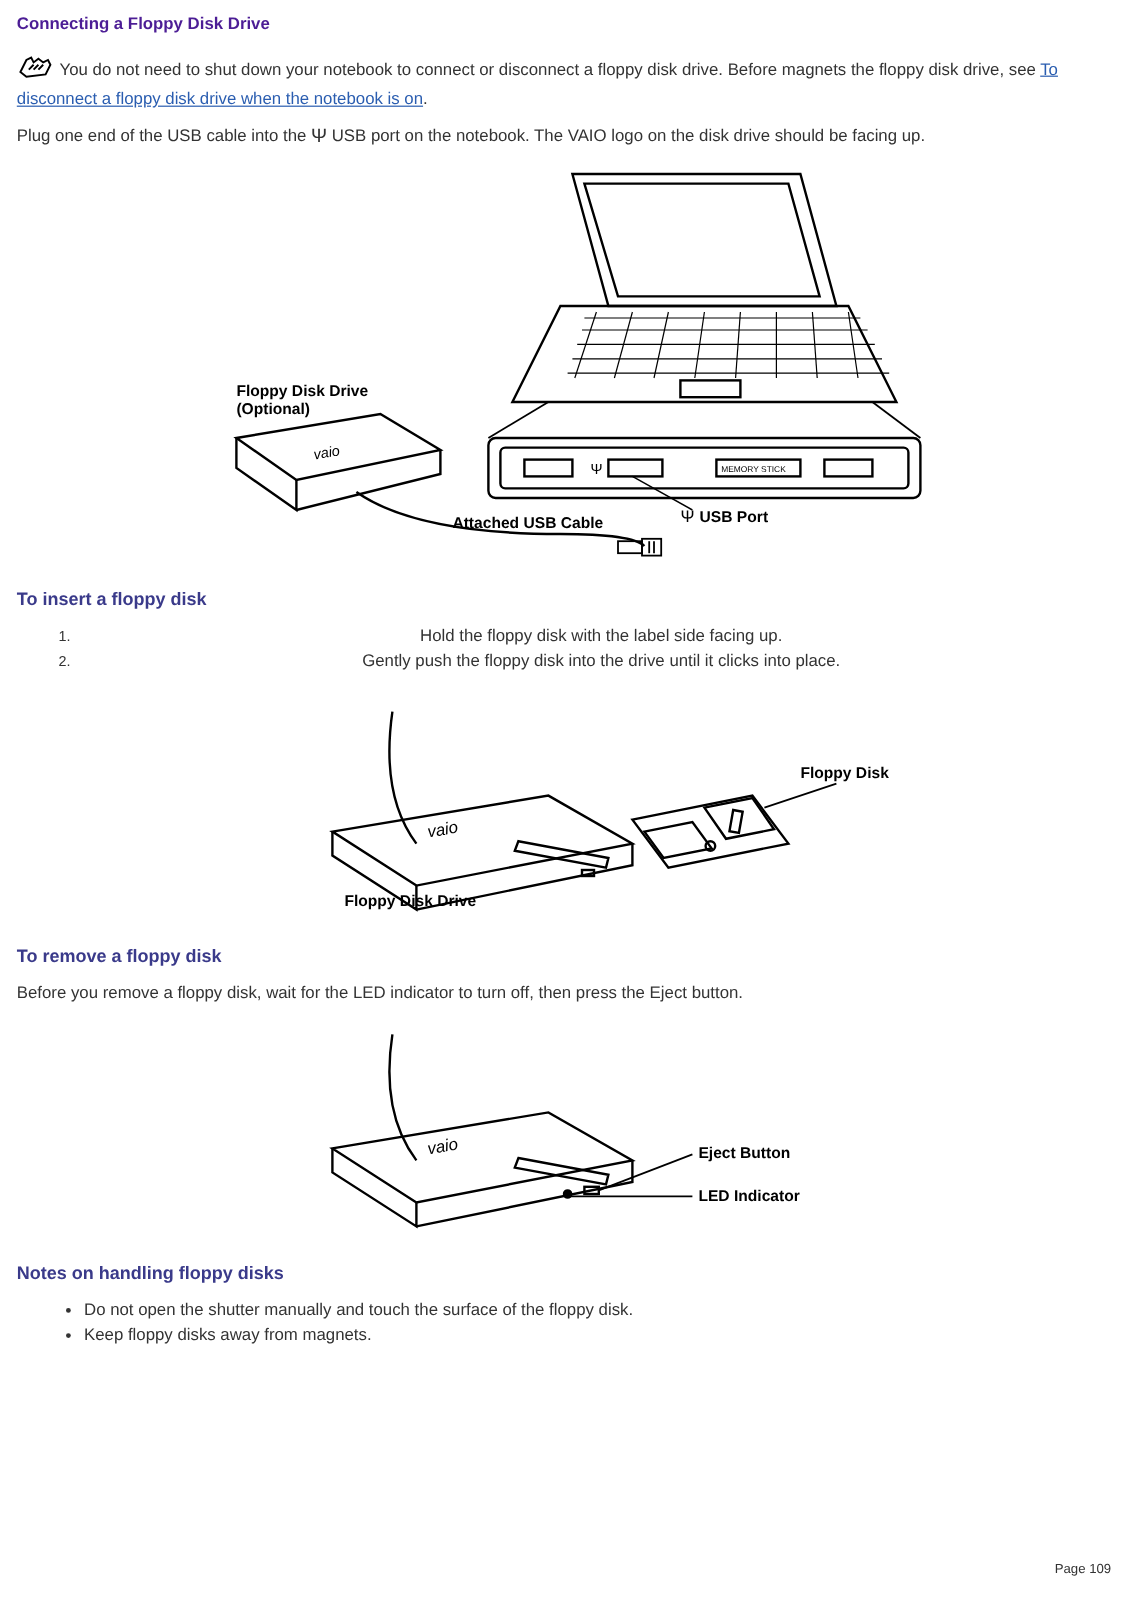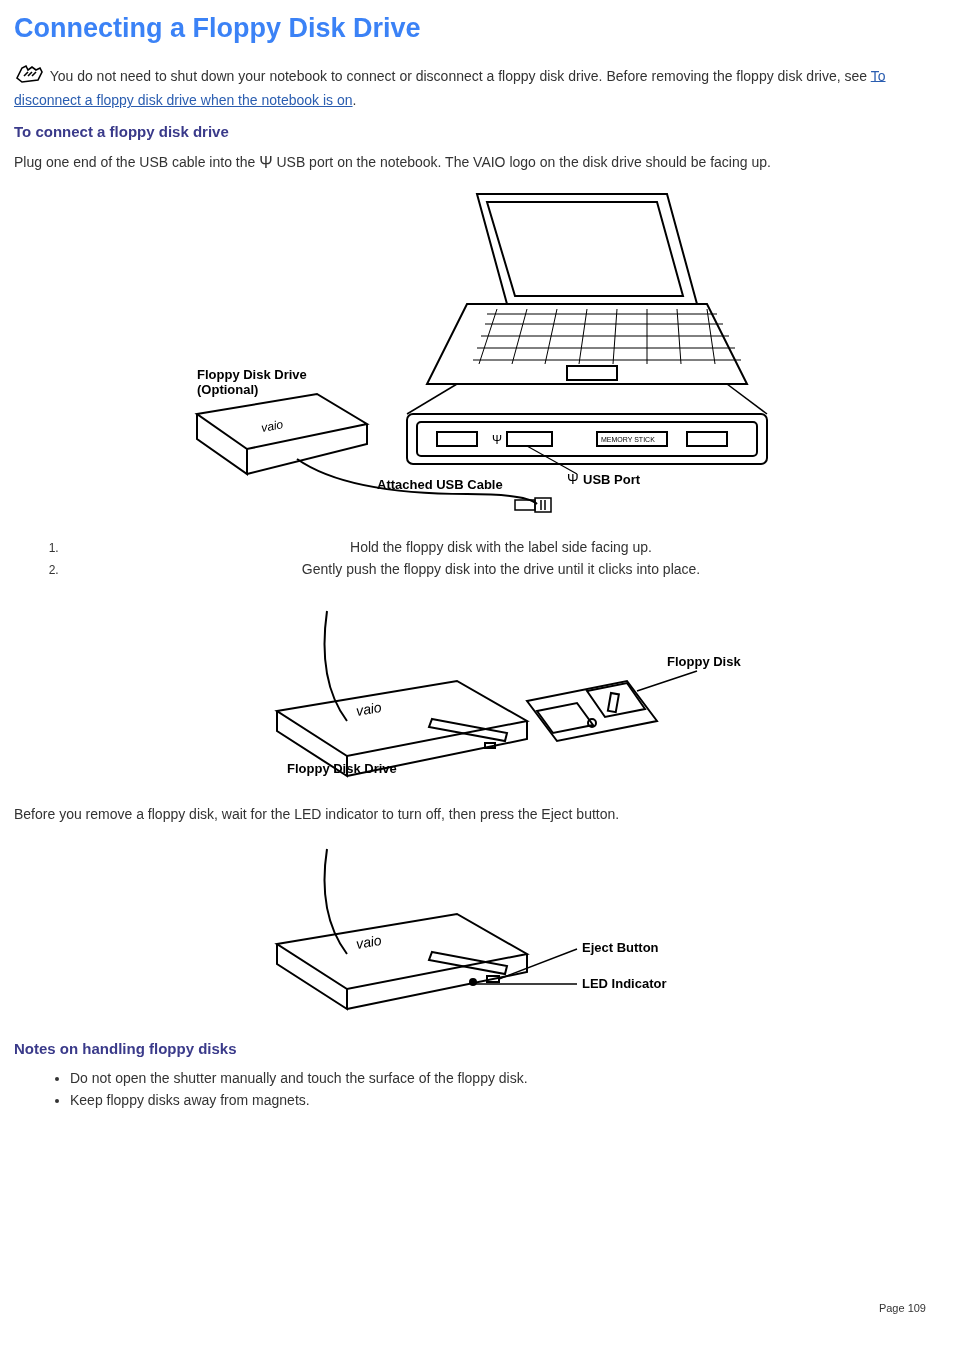--- a/index.html
+++ b/index.html
@@ -6,22 +6,22 @@
     font-family: Verdana, Geneva, sans-serif;
     font-size: 14px;
     color: #333;
     margin: 0;
     padding: 10px 14px;
     width: 954px;
     box-sizing: border-box;
     line-height: 1.4;
   }
   h1.main-title {
-    color: #3b82f6;
-    font-size: 27px;
+    color: #4c1d95;
+    font-size: 14px;
     font-weight: bold;
     margin: 0 0 14px 0;
   }
   h2.sub-title {
     color: #3a3a8a;
     font-size: 15px;
     font-weight: bold;
     margin: 8px 0 10px 0;
   }
   p {
@@ -95,25 +95,24 @@
 
 <p>
   <span class="note-icon">
     <svg width="32" height="24" viewBox="0 0 32 24">
       <g fill="none" stroke="#000" stroke-width="1.6">
         <path d="M3 16 L8 6 L12 4 L14 8 L18 5 L22 8 L26 6 L28 10 L24 18 L8 20 Z"></path>
         <path d="M10 14 L14 10 M14 14 L18 10 M18 14 L22 10"></path>
       </g>
     </svg>
   </span>
-  <span>You do not need to shut down your notebook to connect or disconnect a floppy disk drive. Before removing the floppy disk drive, see </span>
+  <span>You do not need to shut down your notebook to connect or disconnect a floppy disk drive. Before magnets the floppy disk drive, see </span>
   <a href="#" class="inline-link">To disconnect a floppy disk drive when the notebook is on</a><span>.</span>
 </p>
 
-<h2 class="sub-title">To connect a floppy disk drive</h2>
 
 <p>
   <span>Plug one end of the USB cable into the </span>
   <span class="usb-symbol">Ψ</span>
   <span>USB port on the notebook. The VAIO logo on the disk drive should be facing up.</span>
 </p>
 
 <div class="figure">
   <svg width="620" height="330" viewBox="0 0 620 330">
 
@@ -178,20 +177,21 @@
       <line x1="374" y1="316" x2="374" y2="326"></line>
       <line x1="378" y1="316" x2="378" y2="326"></line>
     </g>
 
     <text x="400" y="300" font-family="Arial" font-size="14" fill="#000">Ψ</text>
     <text x="416" y="300" class="fig-label" fill="#000">USB Port</text>
     <line x1="360" y1="262" x2="410" y2="290" stroke="#000" stroke-width="1.2"></line>
   </svg>
 </div>
 
+<h2 class="sub-title">To insert a floppy disk</h2>
 
 <ol class="steps">
   <li>Hold the floppy disk with the label side facing up.</li>
   <li>Gently push the floppy disk into the drive until it clicks into place.</li>
 </ol>
 
 <div class="figure">
   <svg width="560" height="190" viewBox="0 0 560 190">
 
     <path d="M150 130 Q 120 90 130 20" fill="none" stroke="#000" stroke-width="2"></path>
@@ -218,20 +218,21 @@
       <circle cx="395" cy="132" r="4"></circle>
     </g>
 
     <line x1="440" y1="100" x2="500" y2="80" stroke="#000" stroke-width="1.5"></line>
     <text x="470" y="75" class="fig-label" fill="#000">Floppy Disk</text>
 
     <text x="90" y="182" class="fig-label" fill="#000">Floppy Disk Drive</text>
   </svg>
 </div>
 
+<h2 class="sub-title">To remove a floppy disk</h2>
 
 <p>Before you remove a floppy disk, wait for the LED indicator to turn off, then press the Eject button.</p>
 
 <div class="figure">
   <svg width="520" height="180" viewBox="0 0 520 180">
 
     <path d="M130 120 Q 100 80 110 15" fill="none" stroke="#000" stroke-width="2"></path>
 
     <g fill="none" stroke="#000" stroke-width="2">
       <path d="M60 110 L240 80 L310 120 L130 155 Z"></path>

